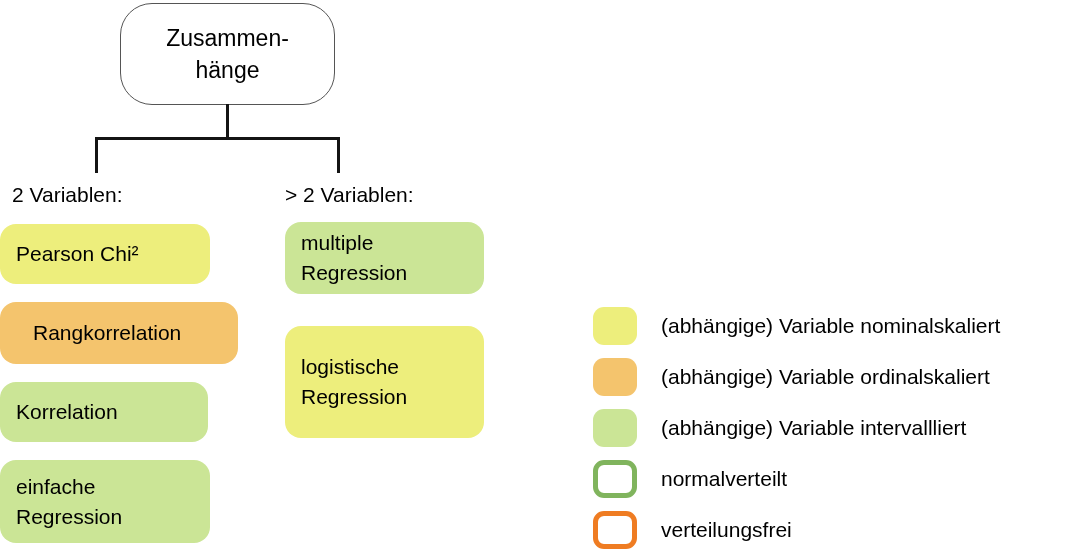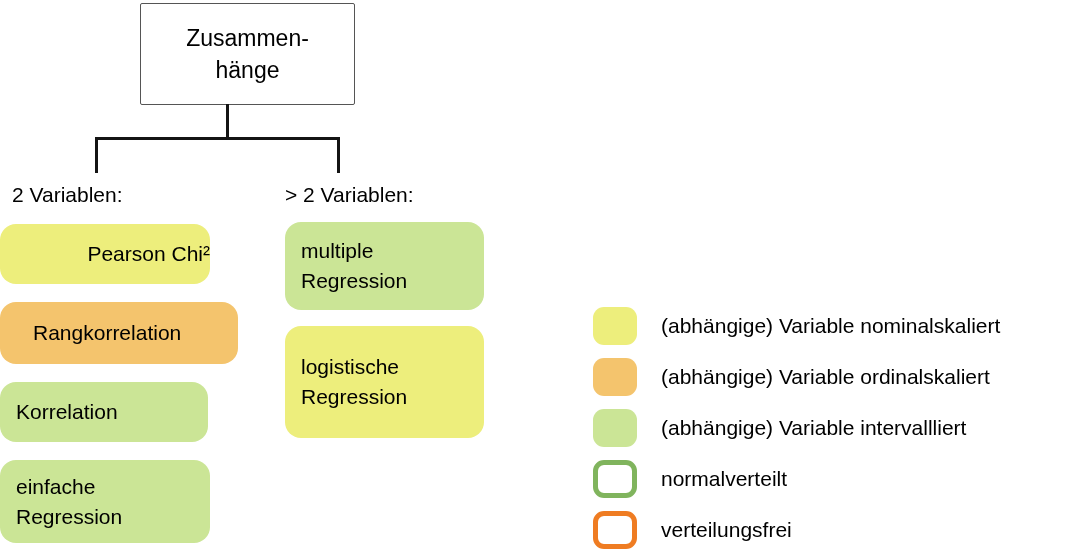--- a/index.html
+++ b/index.html
@@ -21,31 +21,30 @@
   }
 
   
   .root-node {
     position: absolute;
     left: 120px;
     top: 3px;
     width: 215px;
     height: 102px;
     border: 1.6px solid #555555;
-    border-radius: 2px;
+    border-radius: 32px;
     background: #ffffff;
     box-sizing: border-box;
     display: flex;
     flex-direction: column;
     align-items: center;
     justify-content: center;
     font-size: 23px;
     line-height: 32px;
     color: #000000;
-    margin-left: 20px;
   }
   .root-node .line { display: block; text-align: center; white-space: pre; }
 
   
   .conn {
     position: absolute;
     background: #141414;
   }
   .conn-stem      { left: 226px; top: 104px; width: 3px;   height: 36px; }
   .conn-bar       { left: 95px;  top: 137px; width: 245px; height: 3px;  }
@@ -78,21 +77,21 @@
   }
   .node-box .line { display: block; white-space: pre; }
 
   
   .box-pearson { left: 0px; top: 224px; width: 210px; height: 60px; }
   .box-rang    { left: 0px; top: 302px; width: 238px; height: 62px; padding-left: 33px; }
   .box-korr    { left: 0px; top: 382px; width: 208px; height: 60px; }
   .box-einf    { left: 0px; top: 460px; width: 210px; height: 83px; }
 
   
-  .box-multi   { left: 285px; top: 222px; width: 199px; height: 88px; }
+  .box-multi   { left: 285px; top: 222px; width: 199px; height: 72px; }
   .box-logist  { left: 285px; top: 326px; width: 199px; height: 112px; }
 
   
   .fill-yellow { background: #edee7c; }
   .fill-orange { background: #f4c46d; }
   .fill-green  { background: #cbe596; }
 
   
   .legend {
     position: absolute;
@@ -134,21 +133,21 @@
   </div>
 
   <div class="conn conn-stem"></div>
   <div class="conn conn-bar"></div>
   <div class="conn conn-drop-left"></div>
   <div class="conn conn-drop-right"></div>
 
   <div class="branch-label label-left">2 Variablen:</div>
   <div class="branch-label label-right">&gt; 2 Variablen:</div>
 
-  <div class="node-box box-pearson fill-yellow" style="background: rgb(237, 238, 124); text-align: right;">
+  <div class="node-box box-pearson fill-yellow" style="background: rgb(237, 238, 124);">
     <span class="line">Pearson Chi²</span>
   </div>
 
   <div class="node-box box-rang fill-orange" style="background: rgb(244, 196, 109);">
     <span class="line">Rangkorrelation</span>
   </div>
 
   <div class="node-box box-korr fill-green" style="background: rgb(203, 229, 150);">
     <span class="line">Korrelation</span>
   </div>

